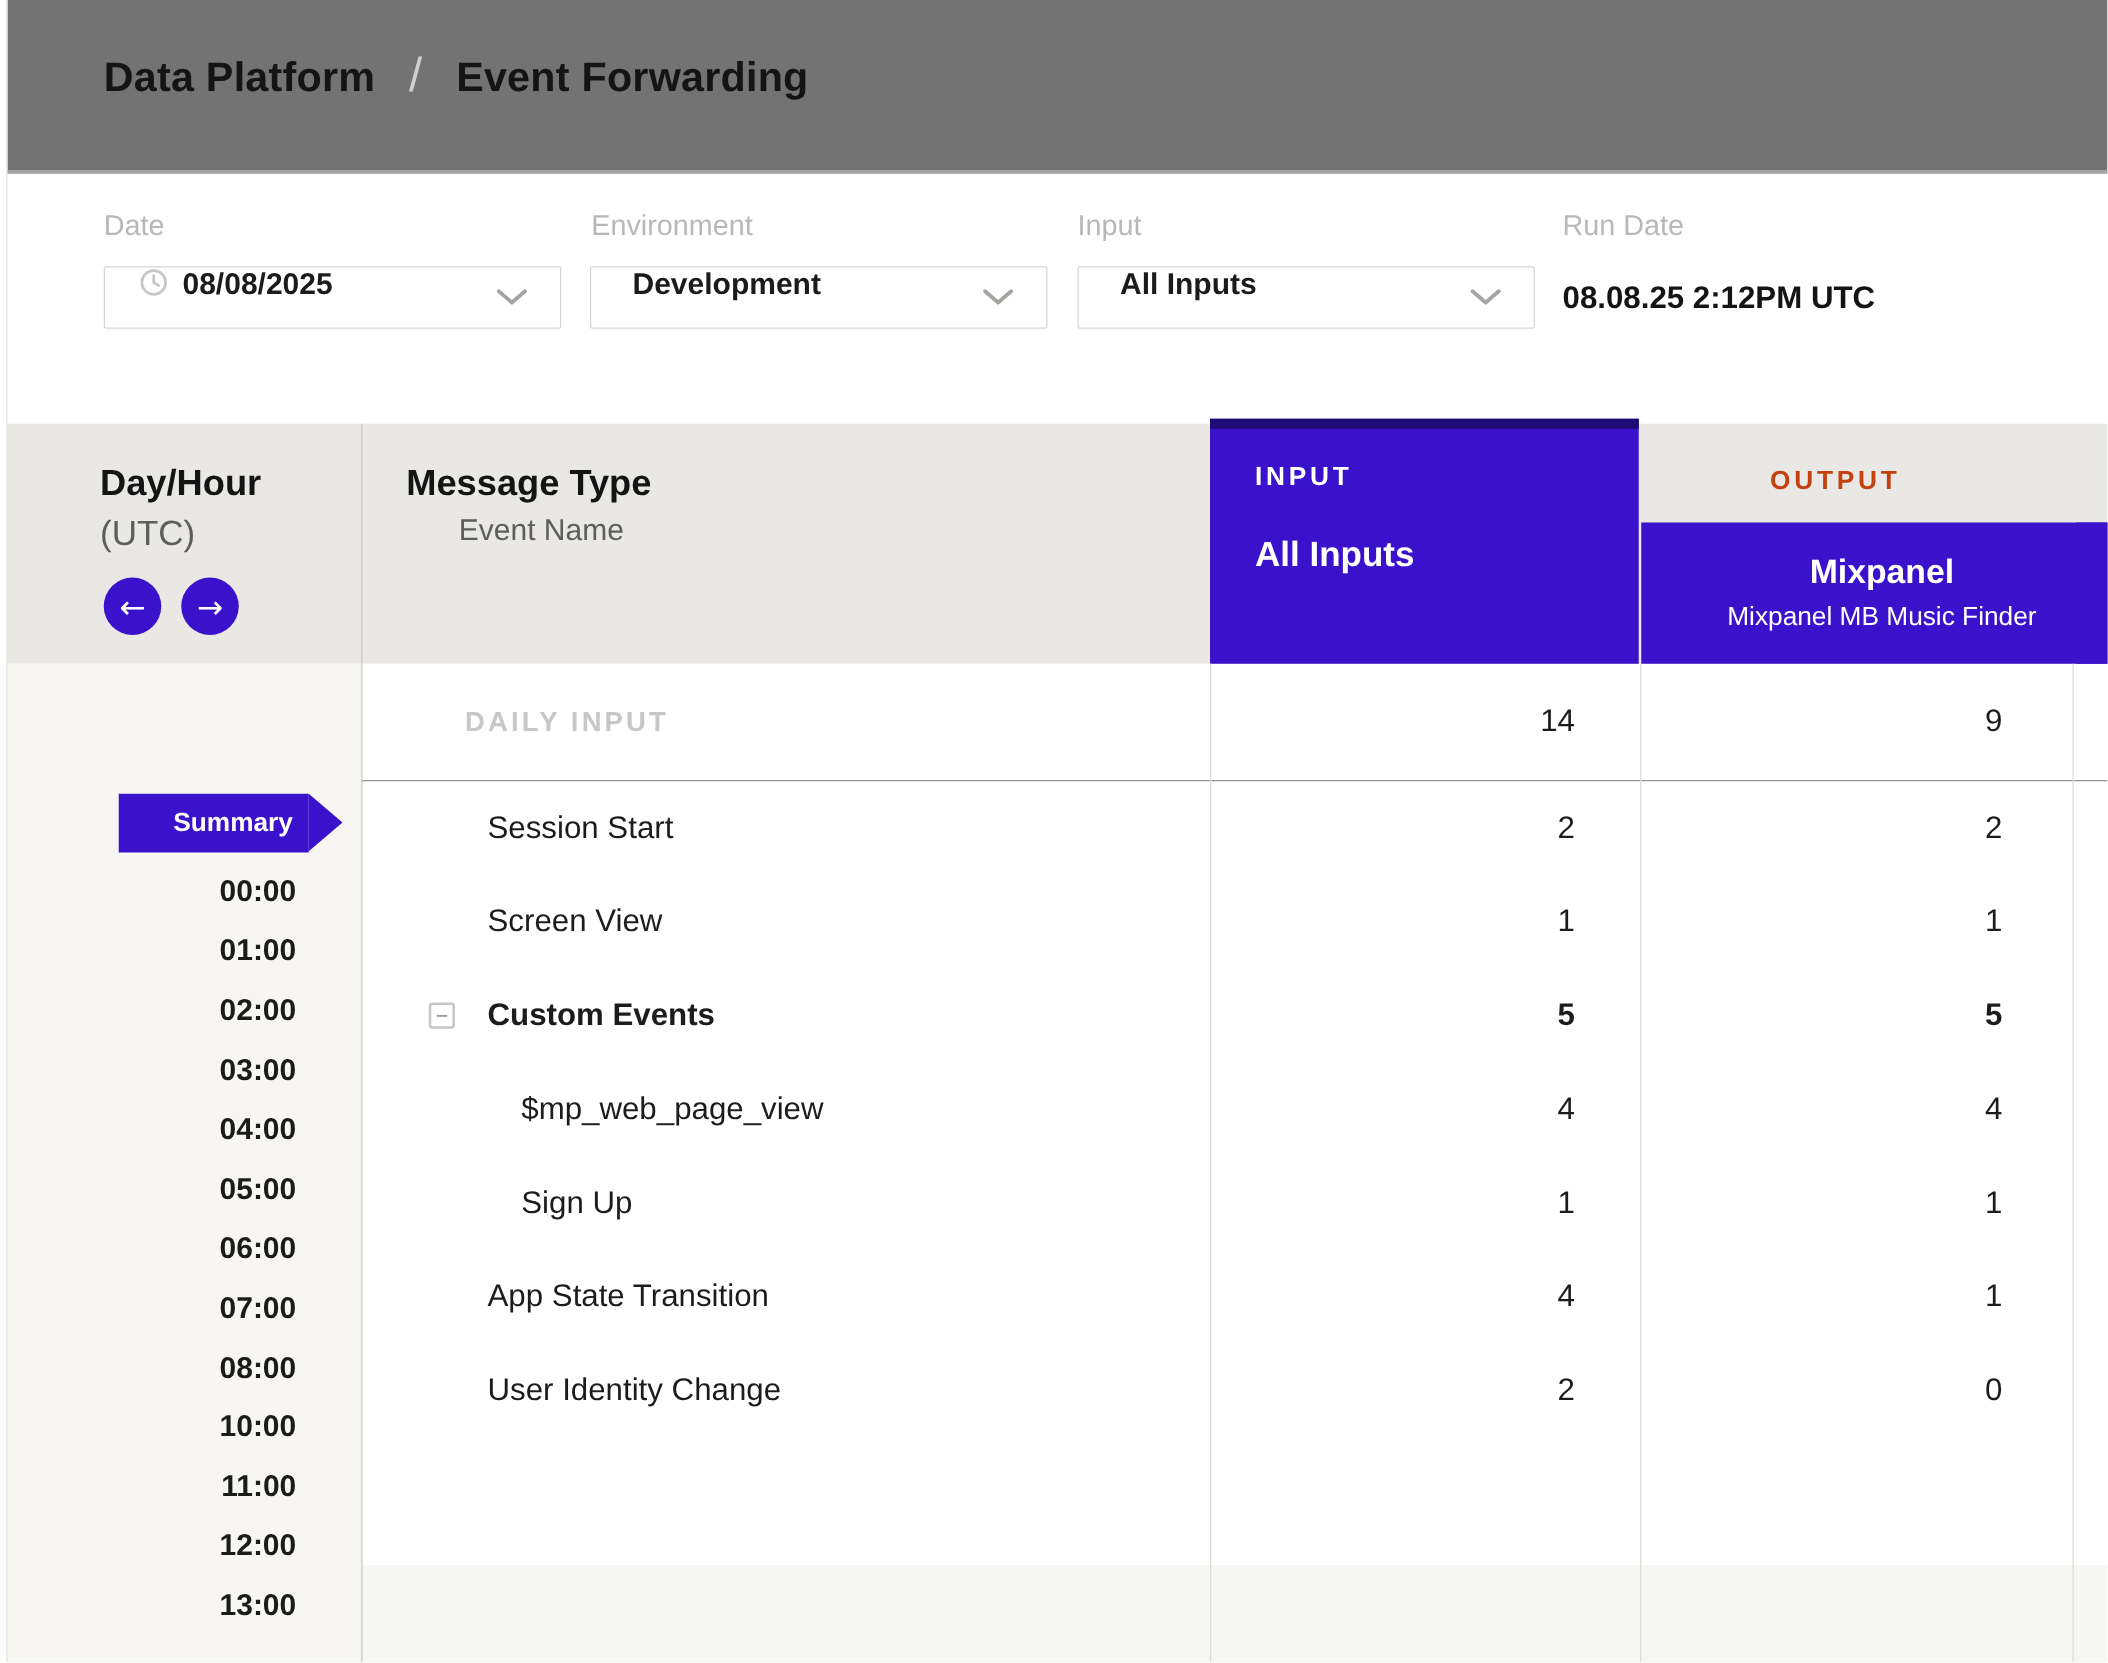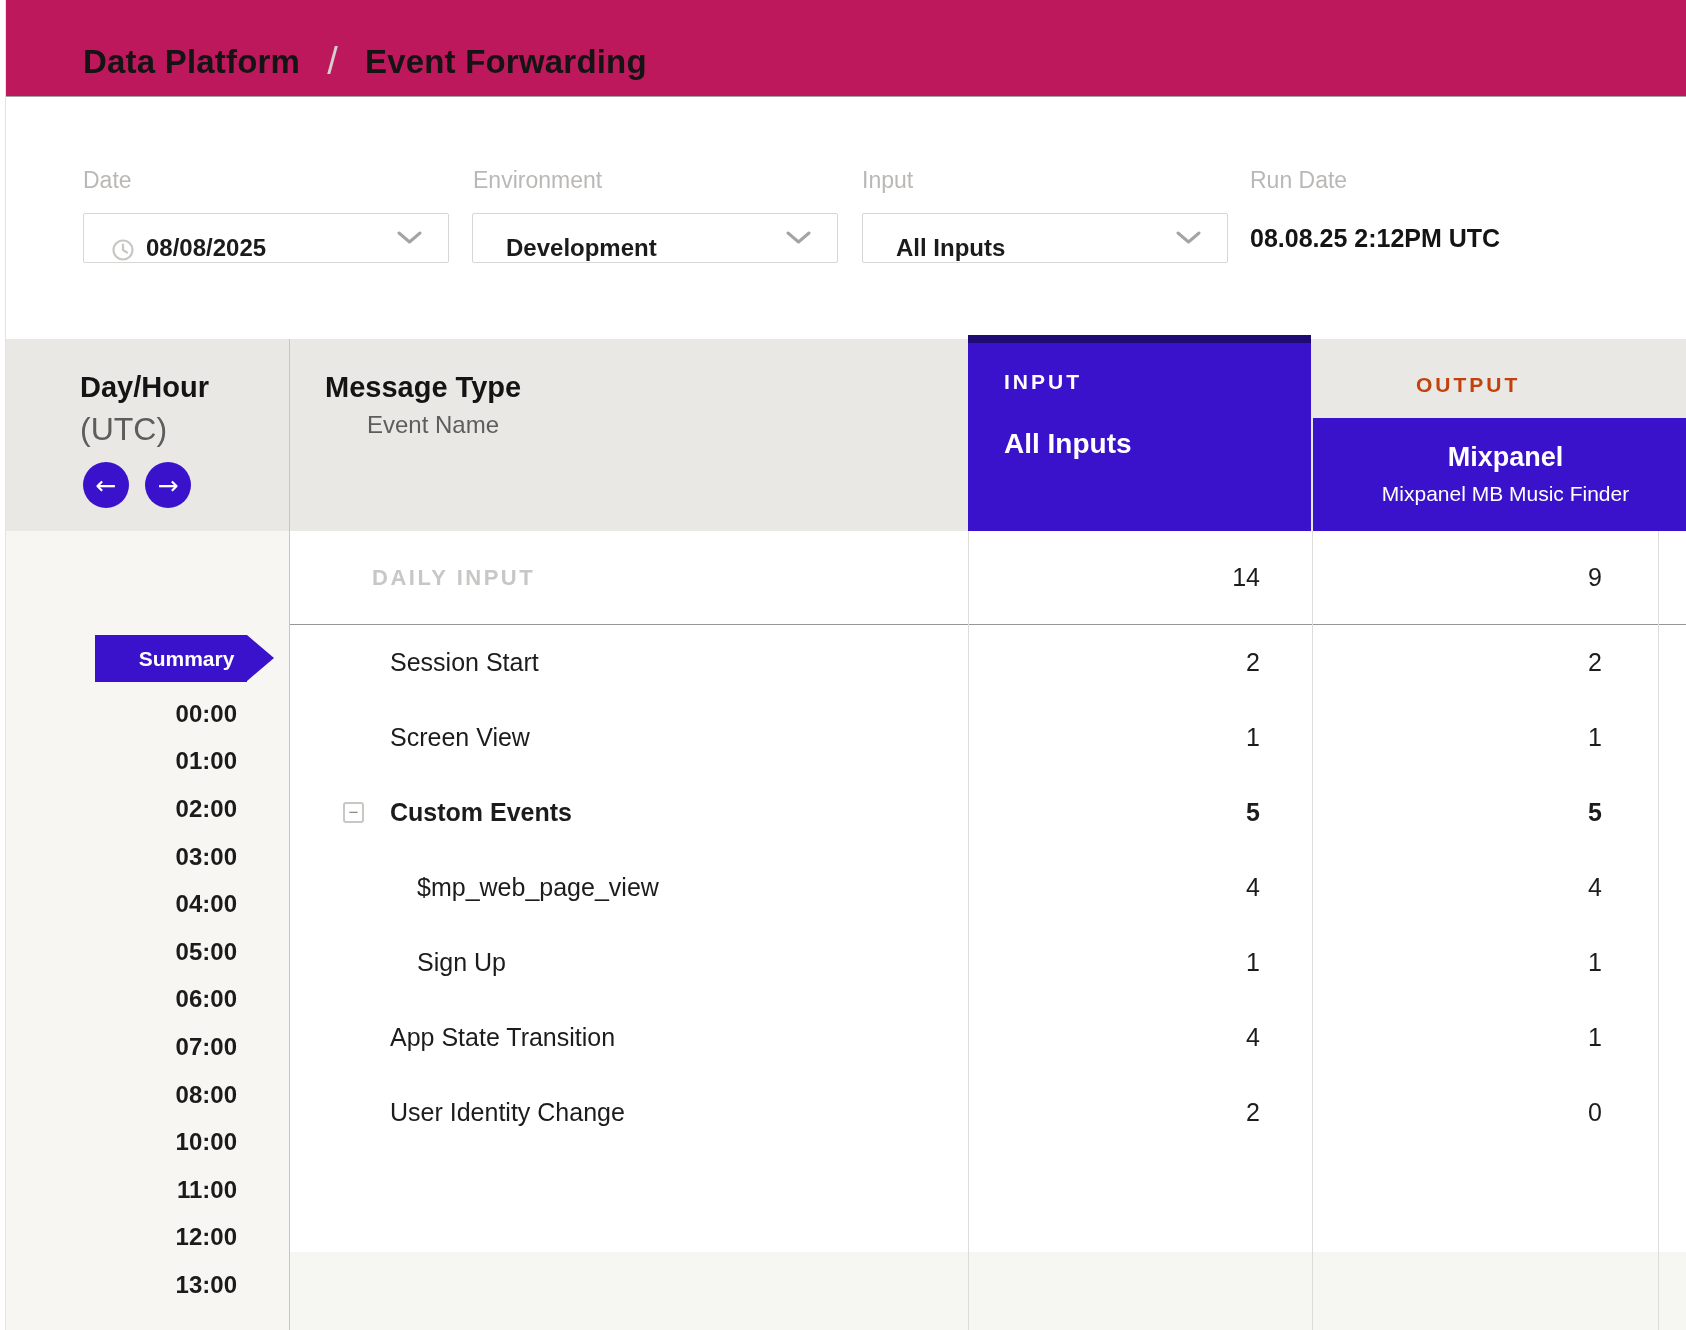--- a/index.html
+++ b/index.html
@@ -11,36 +11,36 @@
     --hl:#e6e2f7;
     --ink:#1b1b1b;
     --label:#bab8b6;
   }
   *{margin:0;padding:0;box-sizing:border-box;}
   body{background:#fff;font-family:"Liberation Sans","DejaVu Sans",sans-serif;color:var(--ink);}
   .page{position:relative;width:1686px;height:1330px;background:#fff;overflow:hidden;}
   .left-edge{position:absolute;left:5px;top:0;width:1px;height:1330px;background:#e4e2df;z-index:40;}
 
   
-  .app-header{position:absolute;left:6px;top:0;width:1680px;height:97px;border-bottom:1px solid #a3a3a3;background:#be185d;}
+  .app-header{position:absolute;left:6px;top:0;width:1680px;height:139px;border-bottom:3px solid #a3a3a3;background:#737373;}
   .breadcrumb{position:absolute;left:77px;top:40px;display:flex;align-items:center;gap:27px;font-size:33px;font-weight:600;color:#141414;letter-spacing:.2px;}
   .crumb-sep{color:#d2d0cd;font-weight:400;font-size:38px;}
 
   
   .filters{position:absolute;left:6px;top:139px;width:1680px;height:200px;background:#fff;}
   .f-label{position:absolute;top:28px;font-size:23px;color:var(--label);}
-  .select-box{position:absolute;top:74px;height:50px;background:#fff;border:1px solid #d8d6d3;border-radius:2px;display:flex;align-items:flex-end;cursor:pointer;}
+  .select-box{position:absolute;top:74px;height:50px;background:#fff;border:1px solid #d8d6d3;border-radius:2px;display:flex;align-items:flex-start;cursor:pointer;}
   .select-box .val{font-size:24px;font-weight:700;color:var(--ink);}
   .chev{position:absolute;right:26px;top:50%;transform:translateY(-50%);}
   .rundate-val{position:absolute;left:1244px;top:85px;font-size:25px;font-weight:700;color:#141414;}
 
   
   .grid-head{position:absolute;left:6px;top:339px;width:1680px;height:192px;background:var(--head-gray);}
   .dh-title{position:absolute;left:74px;top:32px;font-size:29px;font-weight:700;color:#141414;}
-  .dh-sub{position:absolute;left:74px;top:72px;font-size:32px;color:#5d5d5b;}
+  .dh-sub{position:absolute;left:74px;top:72px;font-size:28px;color:#5d5d5b;}
   .nav-circle{position:absolute;top:123px;width:46px;height:46px;border-radius:50%;background:var(--accent);color:#fff;display:flex;align-items:center;justify-content:center;font-size:25px;cursor:pointer;font-family:"DejaVu Sans",sans-serif;}
   .nav-prev{left:77px;}
   .nav-next{left:139px;}
   .mt-title{position:absolute;left:319px;top:32px;font-size:29px;font-weight:700;color:#141414;}
   .mt-sub{position:absolute;left:361px;top:72px;font-size:24px;color:#5d5d5b;}
   .group-label{font-size:21px;font-weight:700;letter-spacing:3px;}
   .output-label{position:absolute;left:1410px;top:34px;color:#c2410c;}
 
   .input-block{position:absolute;left:968px;top:335px;width:343px;height:196px;background:var(--accent);border-top:8px solid var(--accent-dark);z-index:5;cursor:pointer;}
   .input-block .group-label{position:absolute;left:36px;top:27px;color:#fff;}

